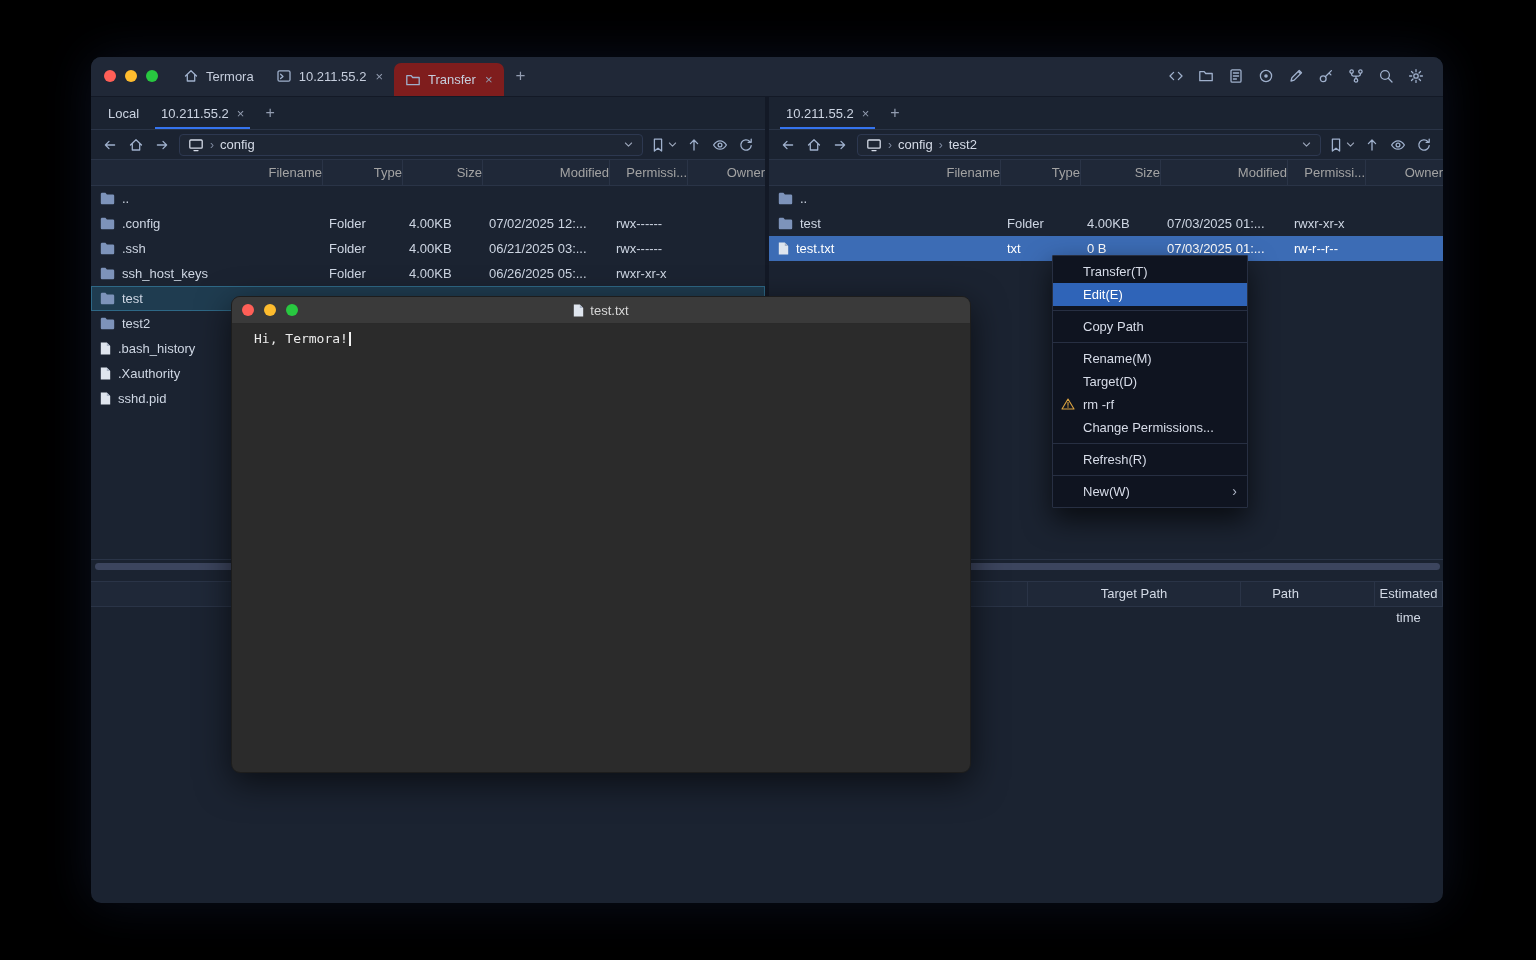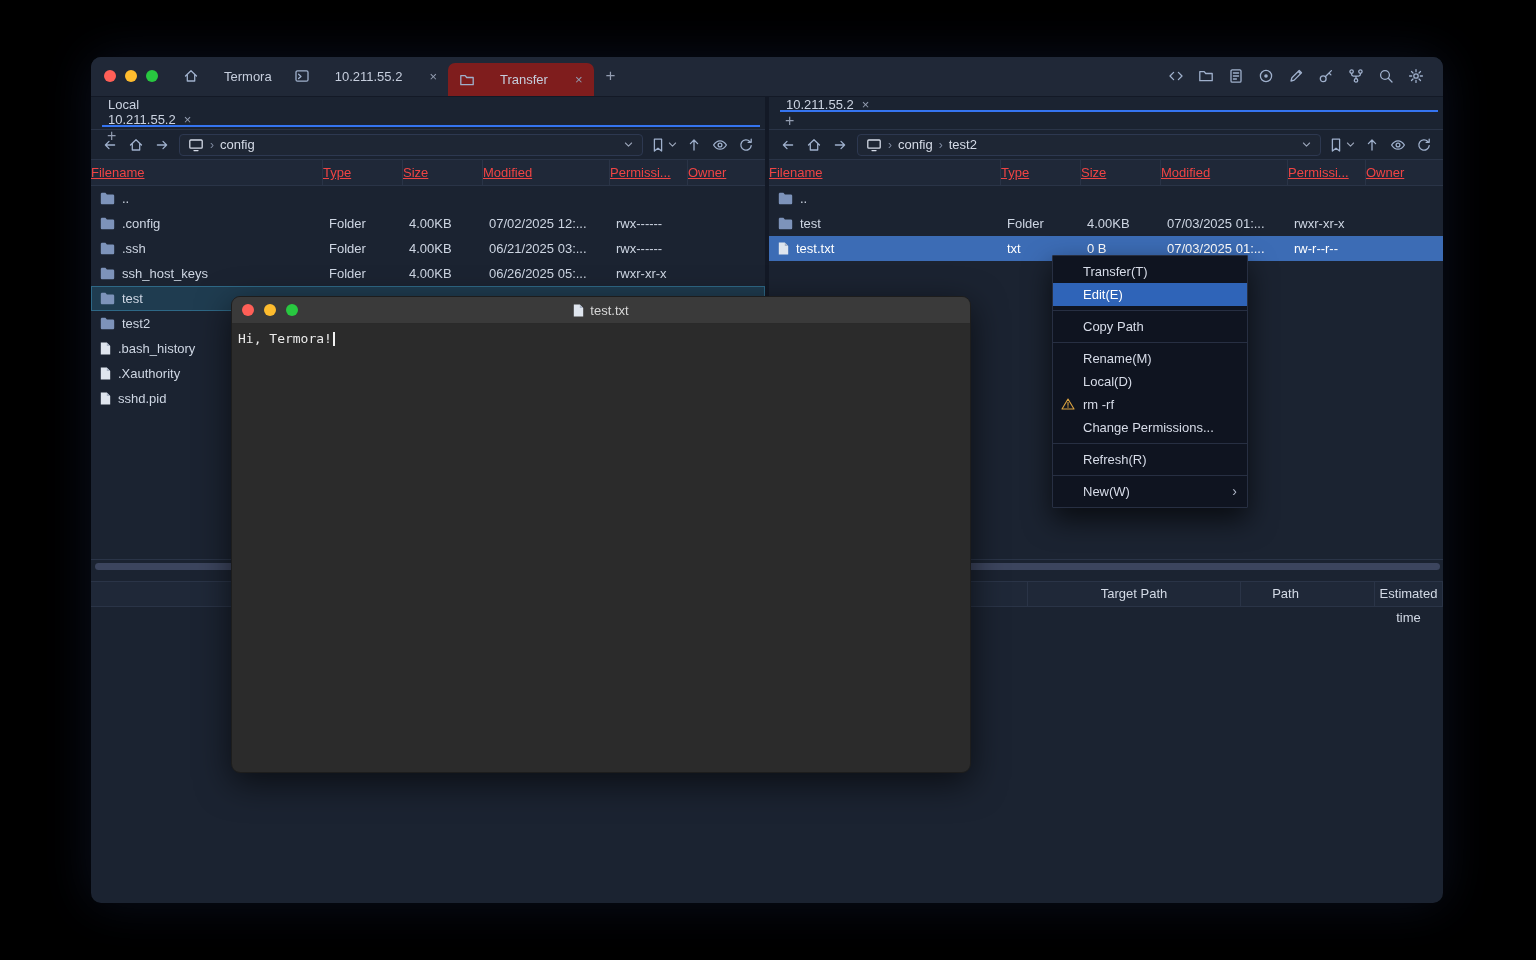--- a/index.html
+++ b/index.html
@@ -12,48 +12,48 @@
   body{width:1536px;height:960px;background:#000;position:relative;overflow:hidden;
        font-family:"Liberation Sans",sans-serif;font-size:13px;color:var(--text);}
   .window{position:absolute;left:91px;top:57px;width:1352px;height:846px;background:var(--win);
           border-radius:10px;overflow:hidden;box-shadow:0 0 50px rgba(20,30,60,.5);}
   
   .titlebar{position:absolute;top:0;left:0;right:0;height:40px;background:var(--bar);
             border-bottom:1px solid var(--line-dark);display:flex;align-items:flex-end;}
   .tl-group{display:flex;gap:9px;align-items:center;height:40px;padding:0 14px 0 13px;}
   .tl{width:12px;height:12px;border-radius:50%;display:inline-block;}
   .tl.red{background:#ff5f57}.tl.yellow{background:#febc2e}.tl.green{background:#28c840}
-  .title-tab{height:40px;display:flex;align-items:center;gap:25px;padding:0 11px;color:#c6cedd;white-space:nowrap;}
+  .title-tab{height:40px;display:flex;align-items:center;gap:7px;padding:0 11px;color:#c6cedd;white-space:nowrap;}
   .title-tab .icon{display:flex;color:#9fb0cc;}
   .title-tab.active{background:#7f1d1d;height:33px;border-radius:7px 7px 0 0;}
   .close{color:var(--muted);font-size:13px;margin-left:2px;}
   .tb-plus{height:40px;display:flex;align-items:center;padding:0 12px;color:var(--muted);font-size:17px;}
   .title-actions{margin-left:auto;height:40px;display:flex;align-items:center;gap:12px;padding-right:18px;}
   .ibtn{width:18px;height:18px;display:flex;align-items:center;justify-content:center;color:#9fb0cc;}
   
   .fm{position:absolute;top:40px;left:0;right:0;bottom:0;}
   .panel{position:absolute;top:0;height:462px;}
   #panel-left{left:0;width:674px;}
   #panel-right{left:678px;right:0;}
   .v-split{position:absolute;left:674px;top:0;width:4px;height:462px;background:var(--line-dark);}
-  .fm-tabs{height:33px;border-bottom:1px solid var(--line);display:flex;align-items:stretch;padding-left:6px;flex-direction:column;}
+  .fm-tabs{height:33px;border-bottom:1px solid var(--line);display:flex;align-items:stretch;padding-left:6px;}
   .fm-tab{display:flex;align-items:center;gap:6px;padding:0 11px;position:relative;color:#ccd4e2;}
   .fm-tab.active::after{content:"";position:absolute;left:5px;right:5px;bottom:0;height:2px;background:var(--accent);}
   .fm-plus{display:flex;align-items:center;padding:0 10px;color:var(--muted);font-size:16px;}
   .fm-toolbar{height:30px;display:flex;align-items:center;gap:8px;padding:0 10px;border-bottom:1px solid var(--line);}
   .addr{flex:1;height:22px;border:1px solid #2d3850;border-radius:4px;display:flex;align-items:center;gap:6px;
         padding:0 8px;color:#d5dbe7;background:rgba(255,255,255,0.015);}
   .bc-sep{color:#7f8aa0;font-size:12px;}
   .addr-chev{margin-left:auto;color:#98a2b6;display:flex;}
   .bk-wrap{display:flex;align-items:center;gap:1px;}
   .bk-chev{color:#98a2b6;display:flex;}
   
   .ftable{position:absolute;left:0;right:0;top:63px;bottom:0;overflow:hidden;}
   .f-header{display:grid;grid-template-columns:232px 80px 80px 127px 78px 1fr;height:26px;line-height:25px;
-            background:var(--hdr);border-bottom:1px solid var(--line);text-align:left;color:#ef4444;text-decoration:underline;}
+            background:var(--hdr);border-bottom:1px solid var(--line);text-align:right;color:#a3a3a3;}
   .f-hcell{border-right:1px solid var(--line);overflow:hidden;white-space:nowrap;text-overflow:ellipsis;}
   .f-hcell:last-child{border-right:none;}
   .f-row{display:grid;grid-template-columns:232px 80px 80px 127px 78px 1fr;height:25px;line-height:25px;}
   .f-cell{padding:0 6px;white-space:nowrap;overflow:hidden;text-overflow:ellipsis;}
   .f-name{display:flex;align-items:center;gap:7px;padding-left:9px;}
   .f-name .icon{display:flex;flex:none;}
   .f-row.sel-teal{background:var(--sel-teal);box-shadow:inset 0 0 0 1px var(--sel-teal-bd);}
   .f-row.sel-blue{background:var(--sel-blue);color:#fff;}
   
   .tables-line{position:absolute;left:0;right:0;top:462px;height:1px;background:var(--line);}
@@ -67,21 +67,21 @@
   .tr-c1{width:213px;border-left:1px solid var(--line);}
   .tr-c2{width:90px;border-left:1px solid var(--line);}
   .tr-c3{flex:1;border-left:1px solid var(--line);border-right:1px solid var(--line);margin-left:44px;}
   
   .editor{position:absolute;left:140px;top:239px;width:740px;height:477px;border-radius:9px;background:#2b2b2b;
           box-shadow:0 10px 34px rgba(0,0,0,.6);z-index:40;overflow:hidden;border:1px solid #1d1d1d;}
   .editor-titlebar{height:27px;background:#3a3a3a;border-bottom:1px solid #2a2a2a;display:flex;align-items:center;position:relative;}
   .editor-titlebar .tl-group{height:27px;padding:0 10px;gap:10px;}
   .editor-titlebar .tl{width:12px;height:12px;}
   .editor-title{position:absolute;left:0;right:0;display:flex;justify-content:center;align-items:center;gap:6px;color:#d6d6d6;pointer-events:none;}
-  .editor-body{padding:7px 6px;font-family:"DejaVu Sans Mono","Liberation Mono",monospace;font-size:13px;color:#ececec;}
+  .editor-body{padding:7px 22px;font-family:"DejaVu Sans Mono","Liberation Mono",monospace;font-size:13px;color:#ececec;}
   .cursor{display:inline-block;width:2px;height:14px;background:#f2f2f2;vertical-align:text-bottom;margin-left:1px;}
   
   .cmenu{position:absolute;left:961px;top:198px;width:196px;background:var(--menu);border:1px solid var(--menu-line);
          border-radius:1px;padding:4px 0;z-index:50;box-shadow:0 12px 28px rgba(0,0,0,.65);}
   .cmenu-item{height:23px;line-height:23px;padding-left:30px;padding-right:12px;color:#d7dce8;position:relative;white-space:nowrap;}
   .cmenu-item.hl{background:#2f64b8;color:#fff;}
   .cmenu-sep{height:1px;background:var(--menu-line);margin:4px 0;}
   .cmenu-icon{position:absolute;left:8px;top:5px;display:flex;}
   .cmenu-sub{position:absolute;right:10px;color:#aeb6c6;font-size:14px;}
   .icon{line-height:0;}
@@ -558,21 +558,21 @@
     </div>
   </div>
 
   <div class="cmenu" id="context-menu">
       <div class="cmenu-item"><span>Transfer(T)</span></div>
       <div class="cmenu-item hl"><span>Edit(E)</span></div>
       <div class="cmenu-sep"></div>
       <div class="cmenu-item"><span>Copy Path</span></div>
       <div class="cmenu-sep"></div>
       <div class="cmenu-item"><span>Rename(M)</span></div>
-      <div class="cmenu-item"><span>Local(D)</span></div>
+      <div class="cmenu-item"><span>Target(D)</span></div>
       <div class="cmenu-item"><span class="cmenu-icon">
           <svg width="14" height="12" viewBox="0 0 16 14">
             <path d="M8 1.2L15 12.8H1z" fill="none" stroke="#daa240" stroke-width="1.3" stroke-linejoin="round"></path>
             <path d="M8 5.2v3.4" stroke="#daa240" stroke-width="1.3" stroke-linecap="round"></path>
             <circle cx="8" cy="10.6" r=".9" fill="#daa240"></circle>
           </svg>
         </span><span>rm -rf</span></div>
       <div class="cmenu-item"><span>Change Permissions...</span></div>
       <div class="cmenu-sep"></div>
       <div class="cmenu-item"><span>Refresh(R)</span></div>

